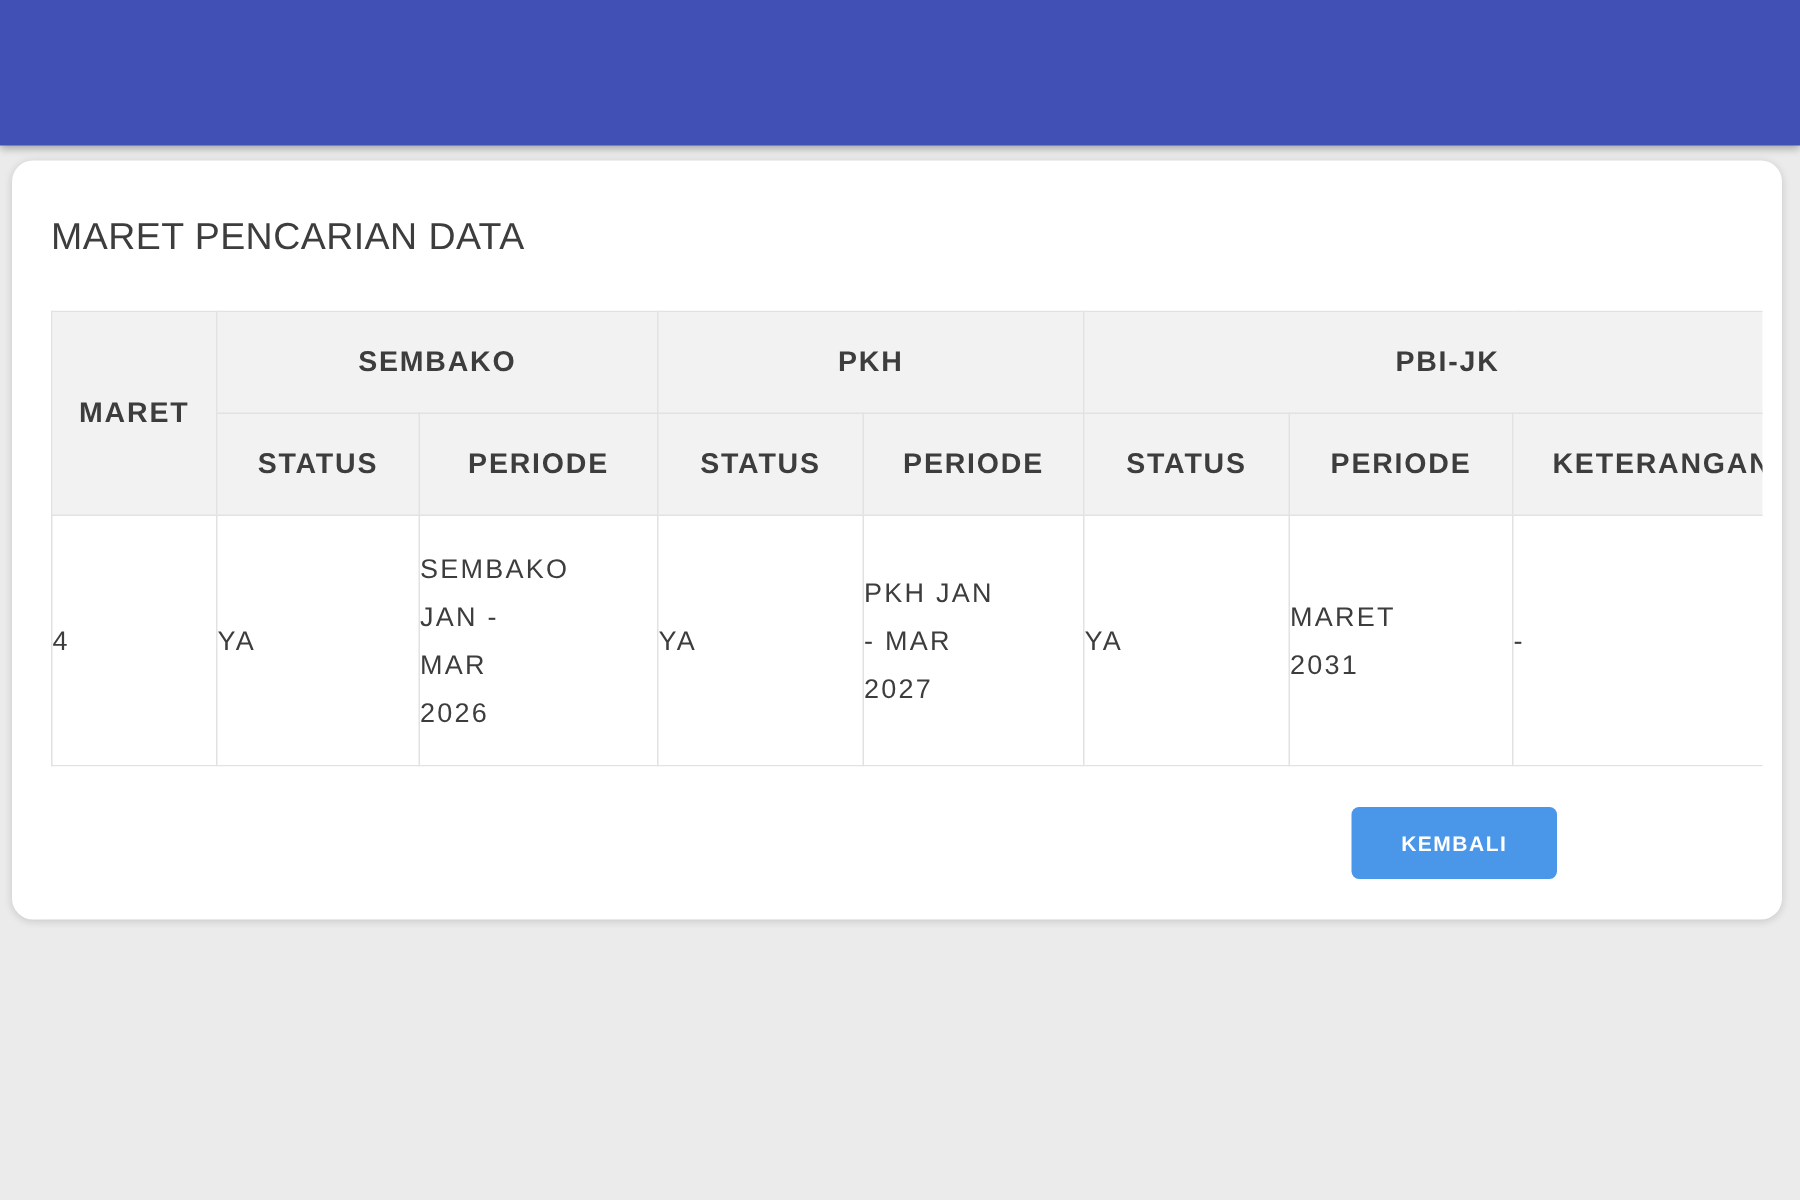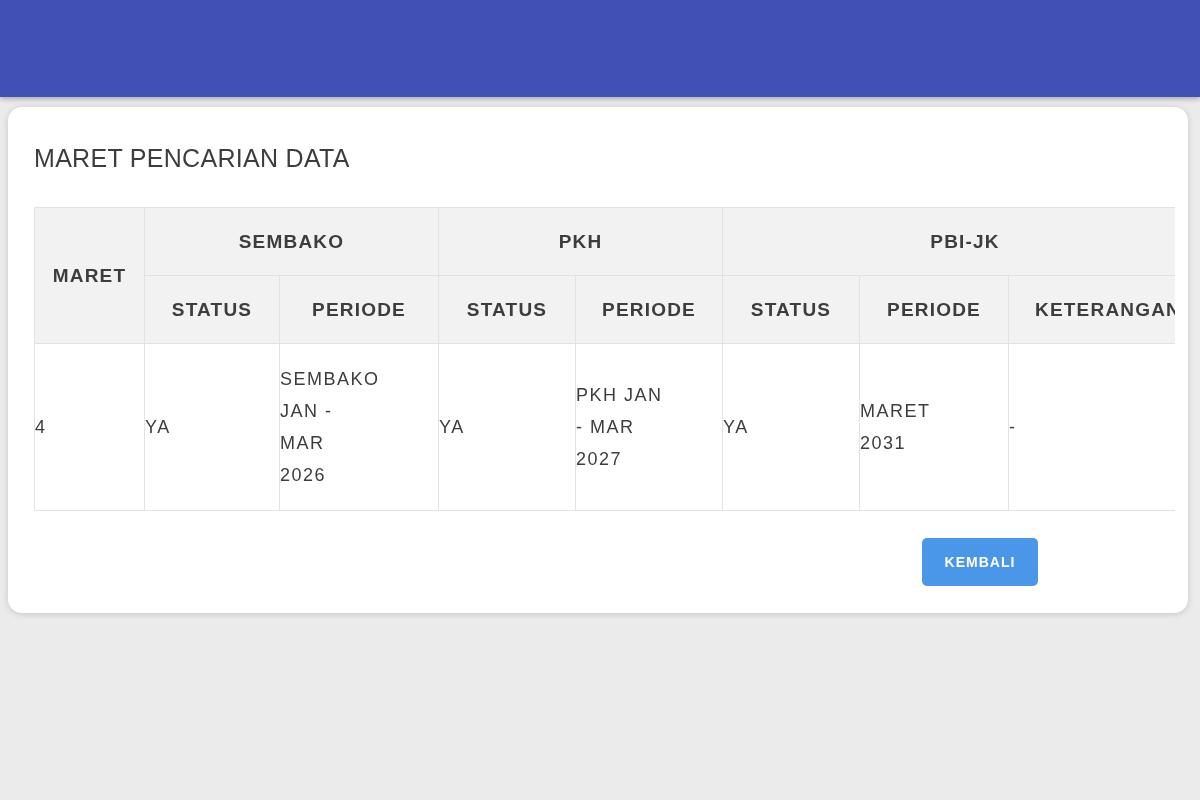--- a/index.html
+++ b/index.html
@@ -61,21 +61,21 @@
     white-space: pre-line;
     background: #ffffff;
   }
   .actions {
     position: absolute; top: 431px; left: 26px;
     width: 1141px;
     display: flex;
     justify-content: flex-end;
   }
   .btn-back {
-    width: 116px; height: 48px;
+    width: 137px; height: 48px;
     margin-right: 137px;
     background: var(--button, #4a97e9);
     color: var(--buttontext, #ffffff);
     border: none;
     border-radius: 5px;
     font-family: "Liberation Sans", "DejaVu Sans", sans-serif;
     font-size: 14px;
     font-weight: 700;
     letter-spacing: 1px;
     cursor: pointer;

